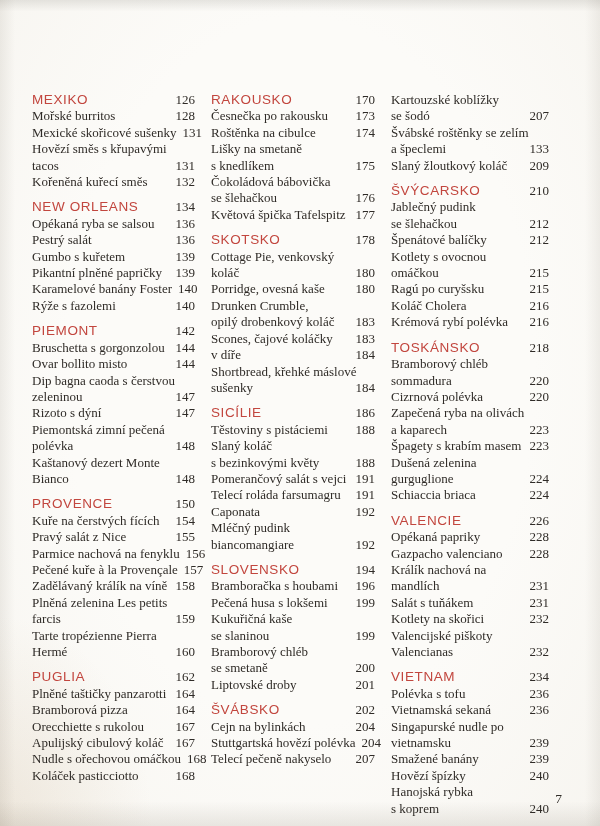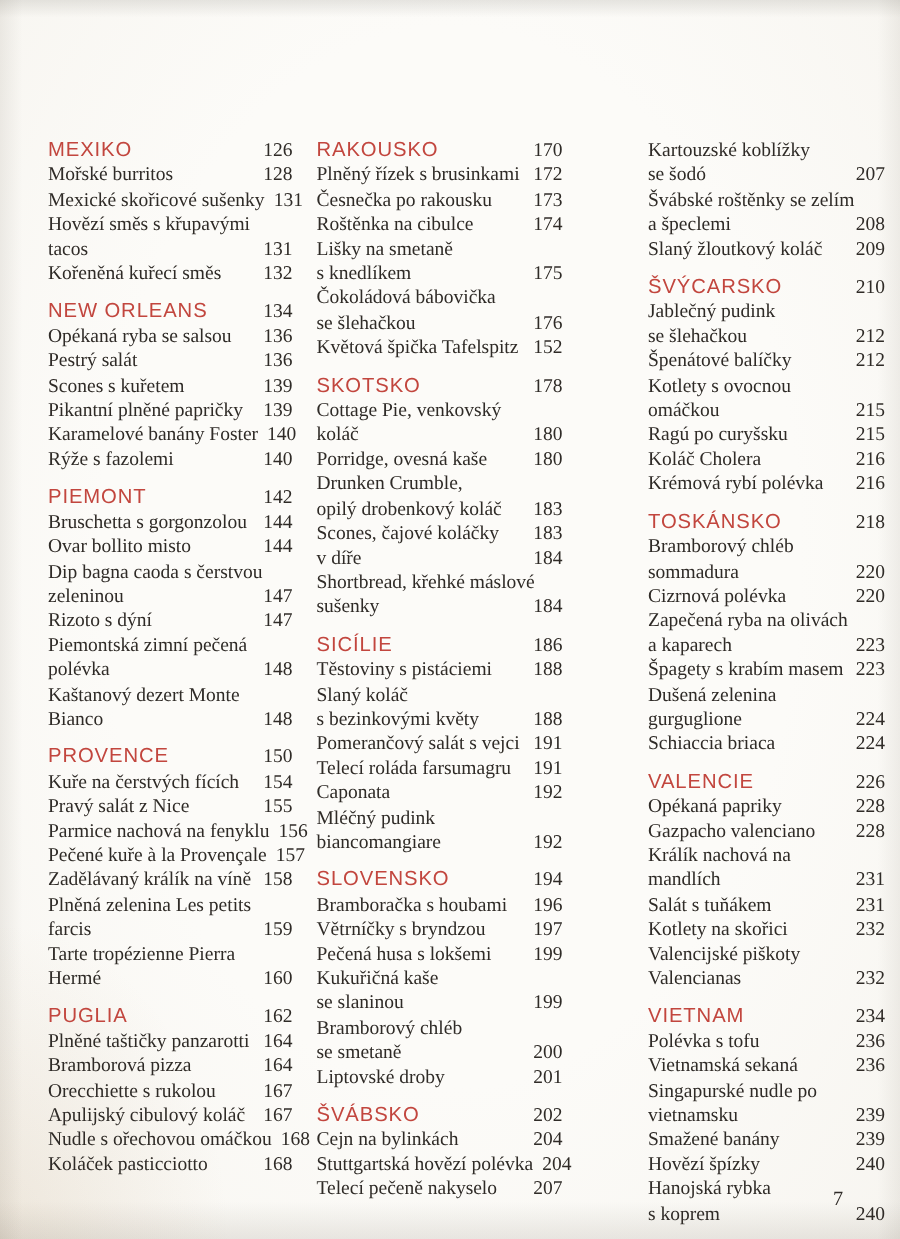--- a/index.html
+++ b/index.html
@@ -15,21 +15,21 @@
       linear-gradient(180deg, rgba(150,148,140,0.22) 0%, rgba(150,148,140,0) 1.4%, rgba(120,110,95,0) 97%, rgba(120,110,95,0.14) 100%),
       radial-gradient(ellipse at 0% 100%, rgba(190,160,120,0.18) 0%, rgba(190,160,120,0) 18%),
       radial-gradient(ellipse at 50% 45%, #fcfbf8 55%, #f7f5f0 100%);
   }
   .columns {
     position:absolute; left:32px; top:92px;
     display:flex; gap:16px;
   }
   .col-1 { width:163px; }
   .col-2 { width:164px; }
-  .col-3 { width:158px;margin-left:41px; }
+  .col-3 { width:158px; }
   .section { margin-bottom:9px; }
   .row {
     display:flex; justify-content:space-between; align-items:baseline;
     gap:6px; line-height:16.4px; white-space:nowrap;
     font-size:13px; color:#2f2b27;
   }
   .row .t { overflow:visible; }
   .row .p { text-align:right; flex:0 0 auto; }
   .hrow .t {
     font-family:"Liberation Sans","DejaVu Sans",sans-serif;
@@ -79,21 +79,21 @@
           </div>
           <div class="row">
             <span class="t">Opékaná ryba se salsou</span>
             <span class="p">136</span>
           </div>
           <div class="row">
             <span class="t">Pestrý salát</span>
             <span class="p">136</span>
           </div>
           <div class="row">
-            <span class="t">Scones s kuřetem</span>
+            <span class="t">Gumbo s kuřetem</span>
             <span class="p">139</span>
           </div>
           <div class="row">
             <span class="t">Pikantní plněné papričky</span>
             <span class="p">139</span>
           </div>
           <div class="row">
             <span class="t">Karamelové banány Foster</span>
             <span class="p">140</span>
           </div>
@@ -212,24 +212,20 @@
           </div>
         </div>
       </div>
     <div class="col col-2">
         <div class="section">
           <div class="row hrow">
             <span class="t">RAKOUSKO</span>
             <span class="p">170</span>
           </div>
           <div class="row">
-            <span class="t">Plněný řízek s brusinkami</span>
-            <span class="p">172</span>
-          </div>
-          <div class="row">
             <span class="t">Česnečka po rakousku</span>
             <span class="p">173</span>
           </div>
           <div class="row">
             <span class="t">Roštěnka na cibulce</span>
             <span class="p">174</span>
           </div>
           <div class="row">
             <span class="t">Lišky na smetaně</span>
           </div>
@@ -239,21 +235,21 @@
           </div>
           <div class="row">
             <span class="t">Čokoládová bábovička</span>
           </div>
           <div class="row">
             <span class="t">se šlehačkou</span>
             <span class="p">176</span>
           </div>
           <div class="row">
             <span class="t">Květová špička Tafelspitz</span>
-            <span class="p">152</span>
+            <span class="p">177</span>
           </div>
         </div>
         <div class="section">
           <div class="row hrow">
             <span class="t">SKOTSKO</span>
             <span class="p">178</span>
           </div>
           <div class="row">
             <span class="t">Cottage Pie, venkovský</span>
           </div>
@@ -327,24 +323,20 @@
         <div class="section">
           <div class="row hrow">
             <span class="t">SLOVENSKO</span>
             <span class="p">194</span>
           </div>
           <div class="row">
             <span class="t">Bramboračka s houbami</span>
             <span class="p">196</span>
           </div>
           <div class="row">
-            <span class="t">Větrníčky s bryndzou</span>
-            <span class="p">197</span>
-          </div>
-          <div class="row">
             <span class="t">Pečená husa s lokšemi</span>
             <span class="p">199</span>
           </div>
           <div class="row">
             <span class="t">Kukuřičná kaše</span>
           </div>
           <div class="row">
             <span class="t">se slaninou</span>
             <span class="p">199</span>
           </div>
@@ -386,21 +378,21 @@
           </div>
           <div class="row">
             <span class="t">se šodó</span>
             <span class="p">207</span>
           </div>
           <div class="row">
             <span class="t">Švábské roštěnky se zelím</span>
           </div>
           <div class="row">
             <span class="t">a špeclemi</span>
-            <span class="p">208</span>
+            <span class="p">133</span>
           </div>
           <div class="row">
             <span class="t">Slaný žloutkový koláč</span>
             <span class="p">209</span>
           </div>
         </div>
         <div class="section">
           <div class="row hrow">
             <span class="t">ŠVÝCARSKO</span>
             <span class="p">210</span>

